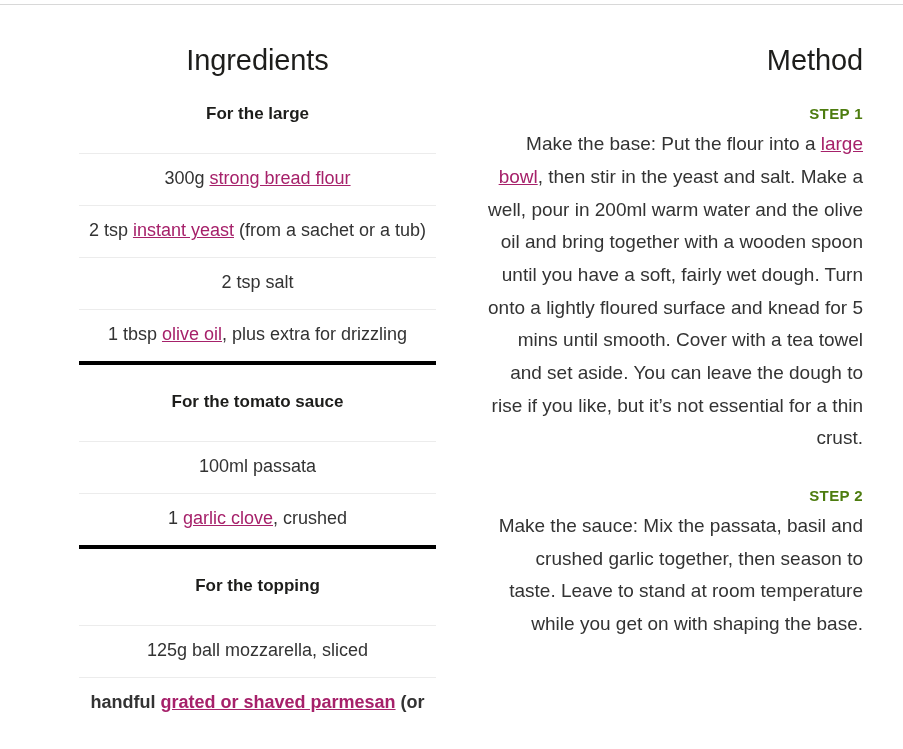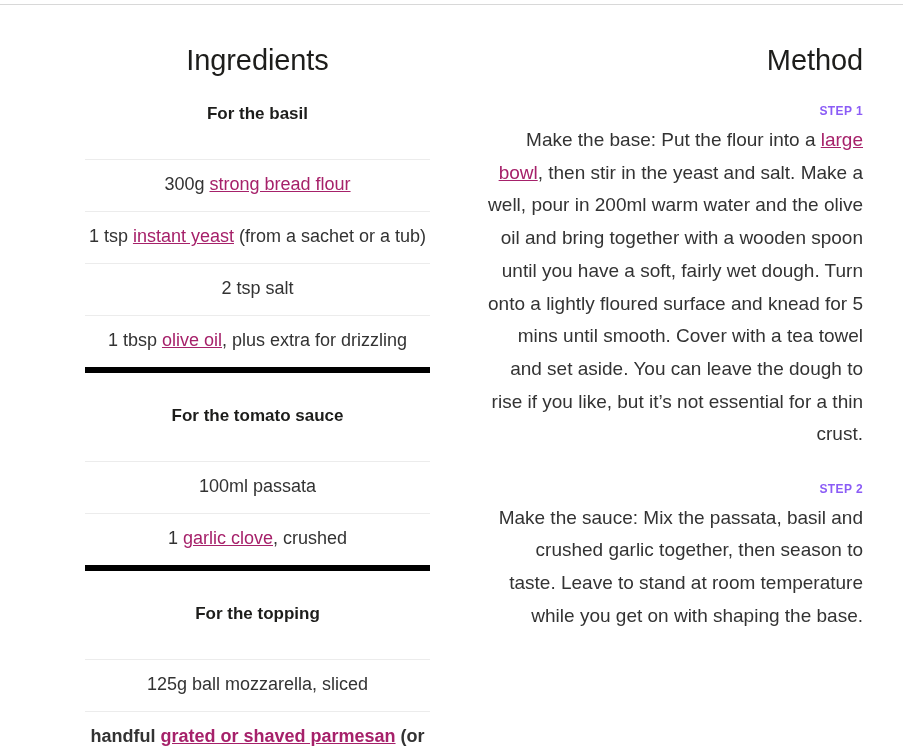--- a/index.html
+++ b/index.html
@@ -52,76 +52,76 @@
     color: #1d1d1b;
     margin: 0;
     padding: 0 0 18px 0;
     line-height: 1.3;
   }
   .section-heading.spaced {
     padding-top: 16px;
   }
   .ing-list {
     list-style: none;
-    margin: 16px;
+    margin: 10px;
     padding: 0;
   }
   .ing-item {
     font-size: 18px;
     line-height: 1.55;
     color: #333333;
     padding: 11px 0 12px 0;
     border-top: 1px solid #ececec;
     margin: 0;
   }
   .ing-item:last-child {
-    border-bottom: 6px solid #000000;
+    border-bottom: 4px solid #000000;
   }
   .ing-group:last-child .ing-item:last-child {
     border-bottom: none;
     font-weight: bold;
   }
   a.rlink {
     color: #a6216a;
     text-decoration: underline;
     text-underline-offset: 1px;
   }
   .step {
     margin: 0 0 30px 0;
   }
   .step:last-child { margin-bottom: 0; }
   .step-label {
-    font-size: 12px;
+    font-size: 15px;
     font-weight: 700;
     letter-spacing: 0.4px;
-    color: #8b5cf6;
+    color: #4d7c0f;
     margin: 0 0 4px 0;
     line-height: 1.4;
   }
   .step-body {
     font-size: 19px;
     line-height: 1.72;
     color: #333333;
     margin: 0;
   }
 </style>
 </head>
 <body>
 
 <div id="page">
   <div id="top-rule"></div>
 
   <div class="col" id="col-ingredients">
     <h2 class="col-heading">Ingredients</h2>
     <div id="ing-groups">
         <div class="ing-group">
-          <h3 class="section-heading">For the basil</h3>
+          <h3 class="section-heading">For the large</h3>
           <ul class="ing-list">
             <li class="ing-item"><span>300g </span><a class="rlink" href="#">strong bread flour</a></li>
-            <li class="ing-item"><span>1 tsp </span><a class="rlink" href="#">instant yeast</a><span> (from a sachet or a tub)</span></li>
+            <li class="ing-item"><span>2 tsp </span><a class="rlink" href="#">instant yeast</a><span> (from a sachet or a tub)</span></li>
             <li class="ing-item"><span>2 tsp salt</span></li>
             <li class="ing-item"><span>1 tbsp </span><a class="rlink" href="#">olive oil</a><span>, plus extra for drizzling</span></li>
           </ul>
         </div>
         <div class="ing-group">
           <h3 class="section-heading spaced">For the tomato sauce</h3>
           <ul class="ing-list">
             <li class="ing-item"><span>100ml passata</span></li>
             <li class="ing-item"><span>1 </span><a class="rlink" href="#">garlic clove</a><span>, crushed</span></li>
           </ul>

